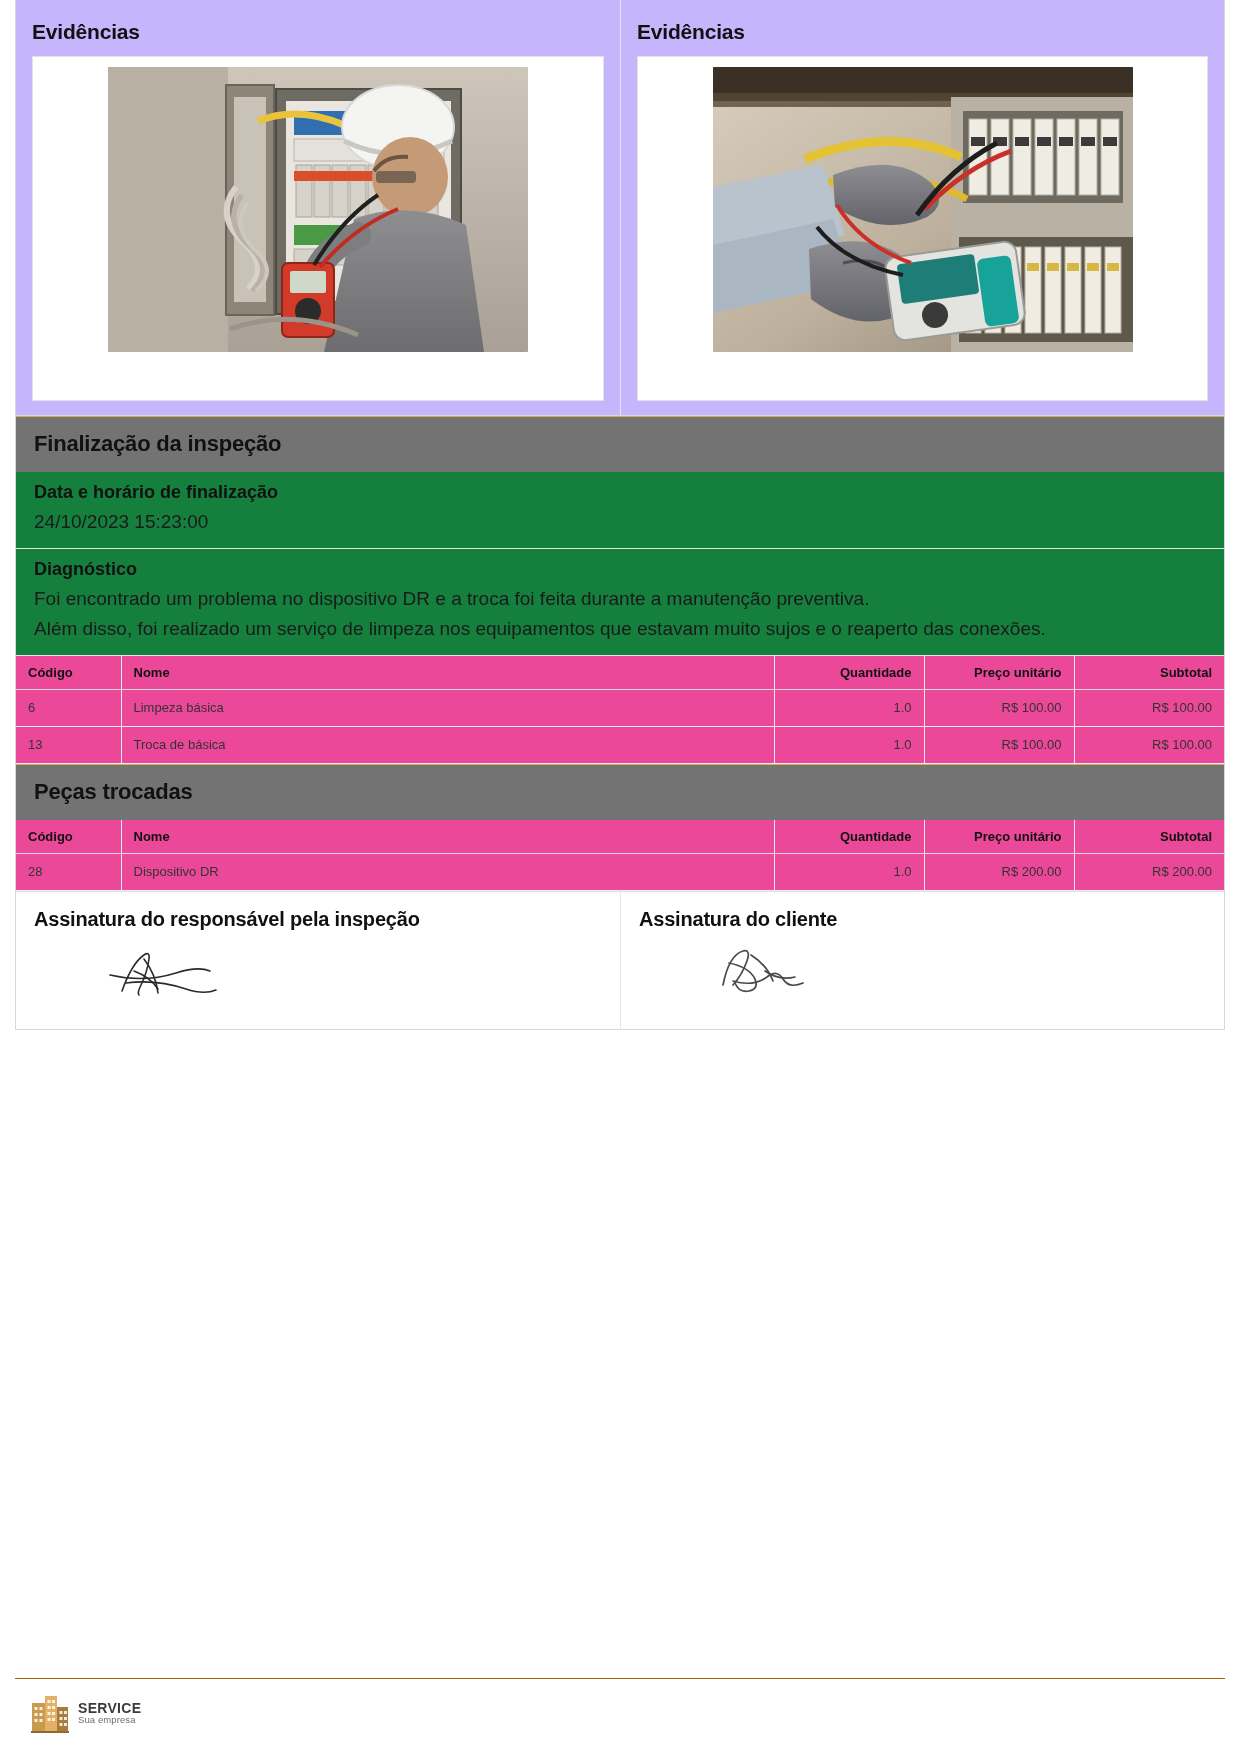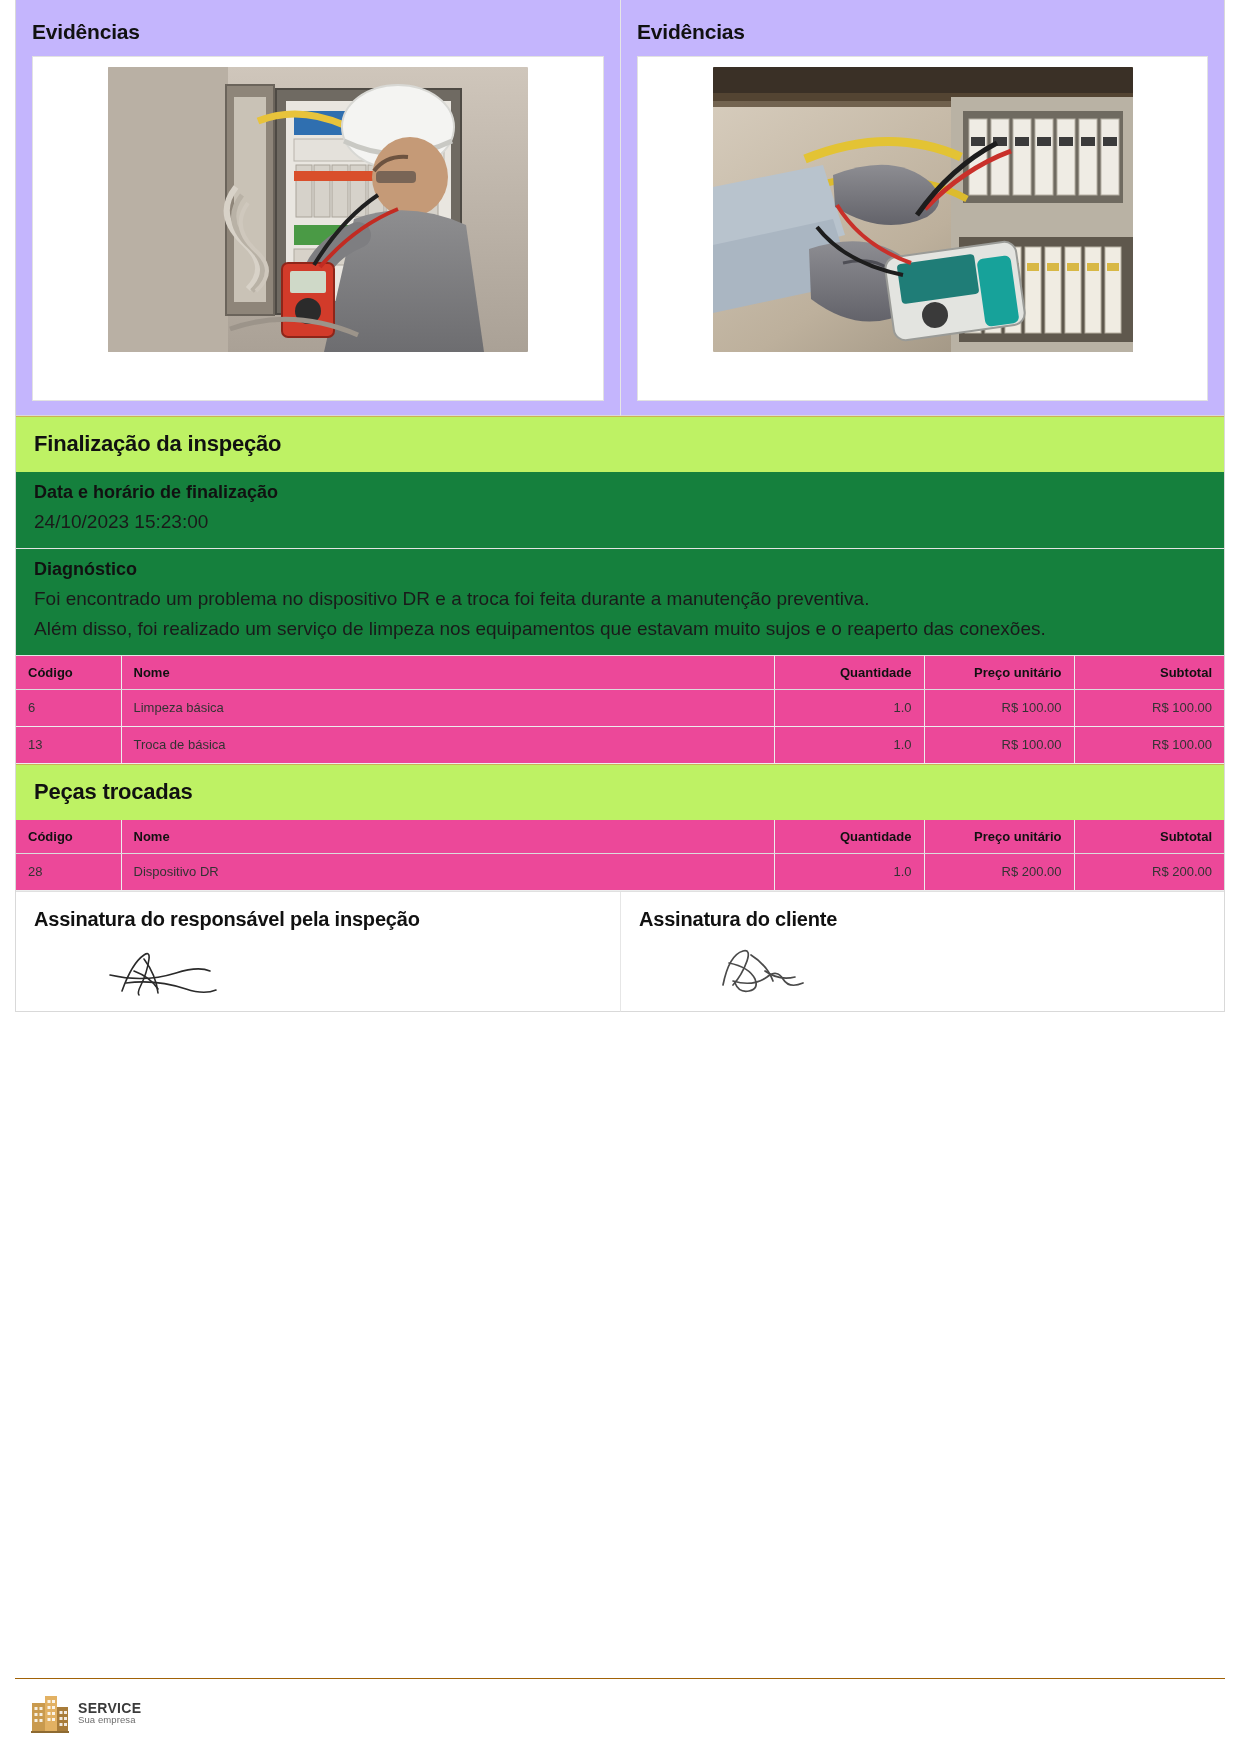--- a/index.html
+++ b/index.html
@@ -41,21 +41,21 @@
     background:#fff;
     padding:10px;
     height:345px;
     display:flex; align-items:flex-start; justify-content:center;
   }
   .evid-img { width:420px; height:285px; border-radius:1px; overflow:hidden; position:relative; }
   .evid-img svg { display:block; width:100%; height:100%; }
 
   
   .section-bar {
-    background:#bef264;
+    background:#737373;
     padding:14px 18px 15px 18px;
     font-size:22px; font-weight:bold; color:#111;
     border-top:1px solid #cdb055;
     letter-spacing:-0.2px;
   }
 
   
   .field {
     padding:10px 18px 12px 18px;
     border-bottom:1px solid #e4e4e4;
@@ -93,21 +93,21 @@
   .col-nome  { width:auto; border-right:1px solid #ededed; }
   .col-qtd   { width:150px; border-right:1px solid #ededed; }
   .col-preco { width:150px; border-right:1px solid #ededed; }
   .col-sub   { width:150px; }
   table.items th.col-nome, table.items td.col-nome { border-left:1px solid #ededed; }
 
   
   .sig-row { display:flex; width:100%; border-top:1px solid #e0e0e0; }
   .sig-cell {
     width:50%;
-    padding:12px 18px 2px 18px;
+    padding:12px 18px 20px 18px;
     border-bottom:1px solid #d9d9d9;
     min-height:120px;
   }
   .sig-cell + .sig-cell { border-left:1px solid #e6e6e6; }
   .sig-title { font-size:20px; font-weight:bold; color:#111; margin:4px 0 6px 0; letter-spacing:-0.2px; }
   .sig-draw { height:72px; display:flex; align-items:center; padding-left:70px; }
 
   
   .footer {
     position:absolute;

